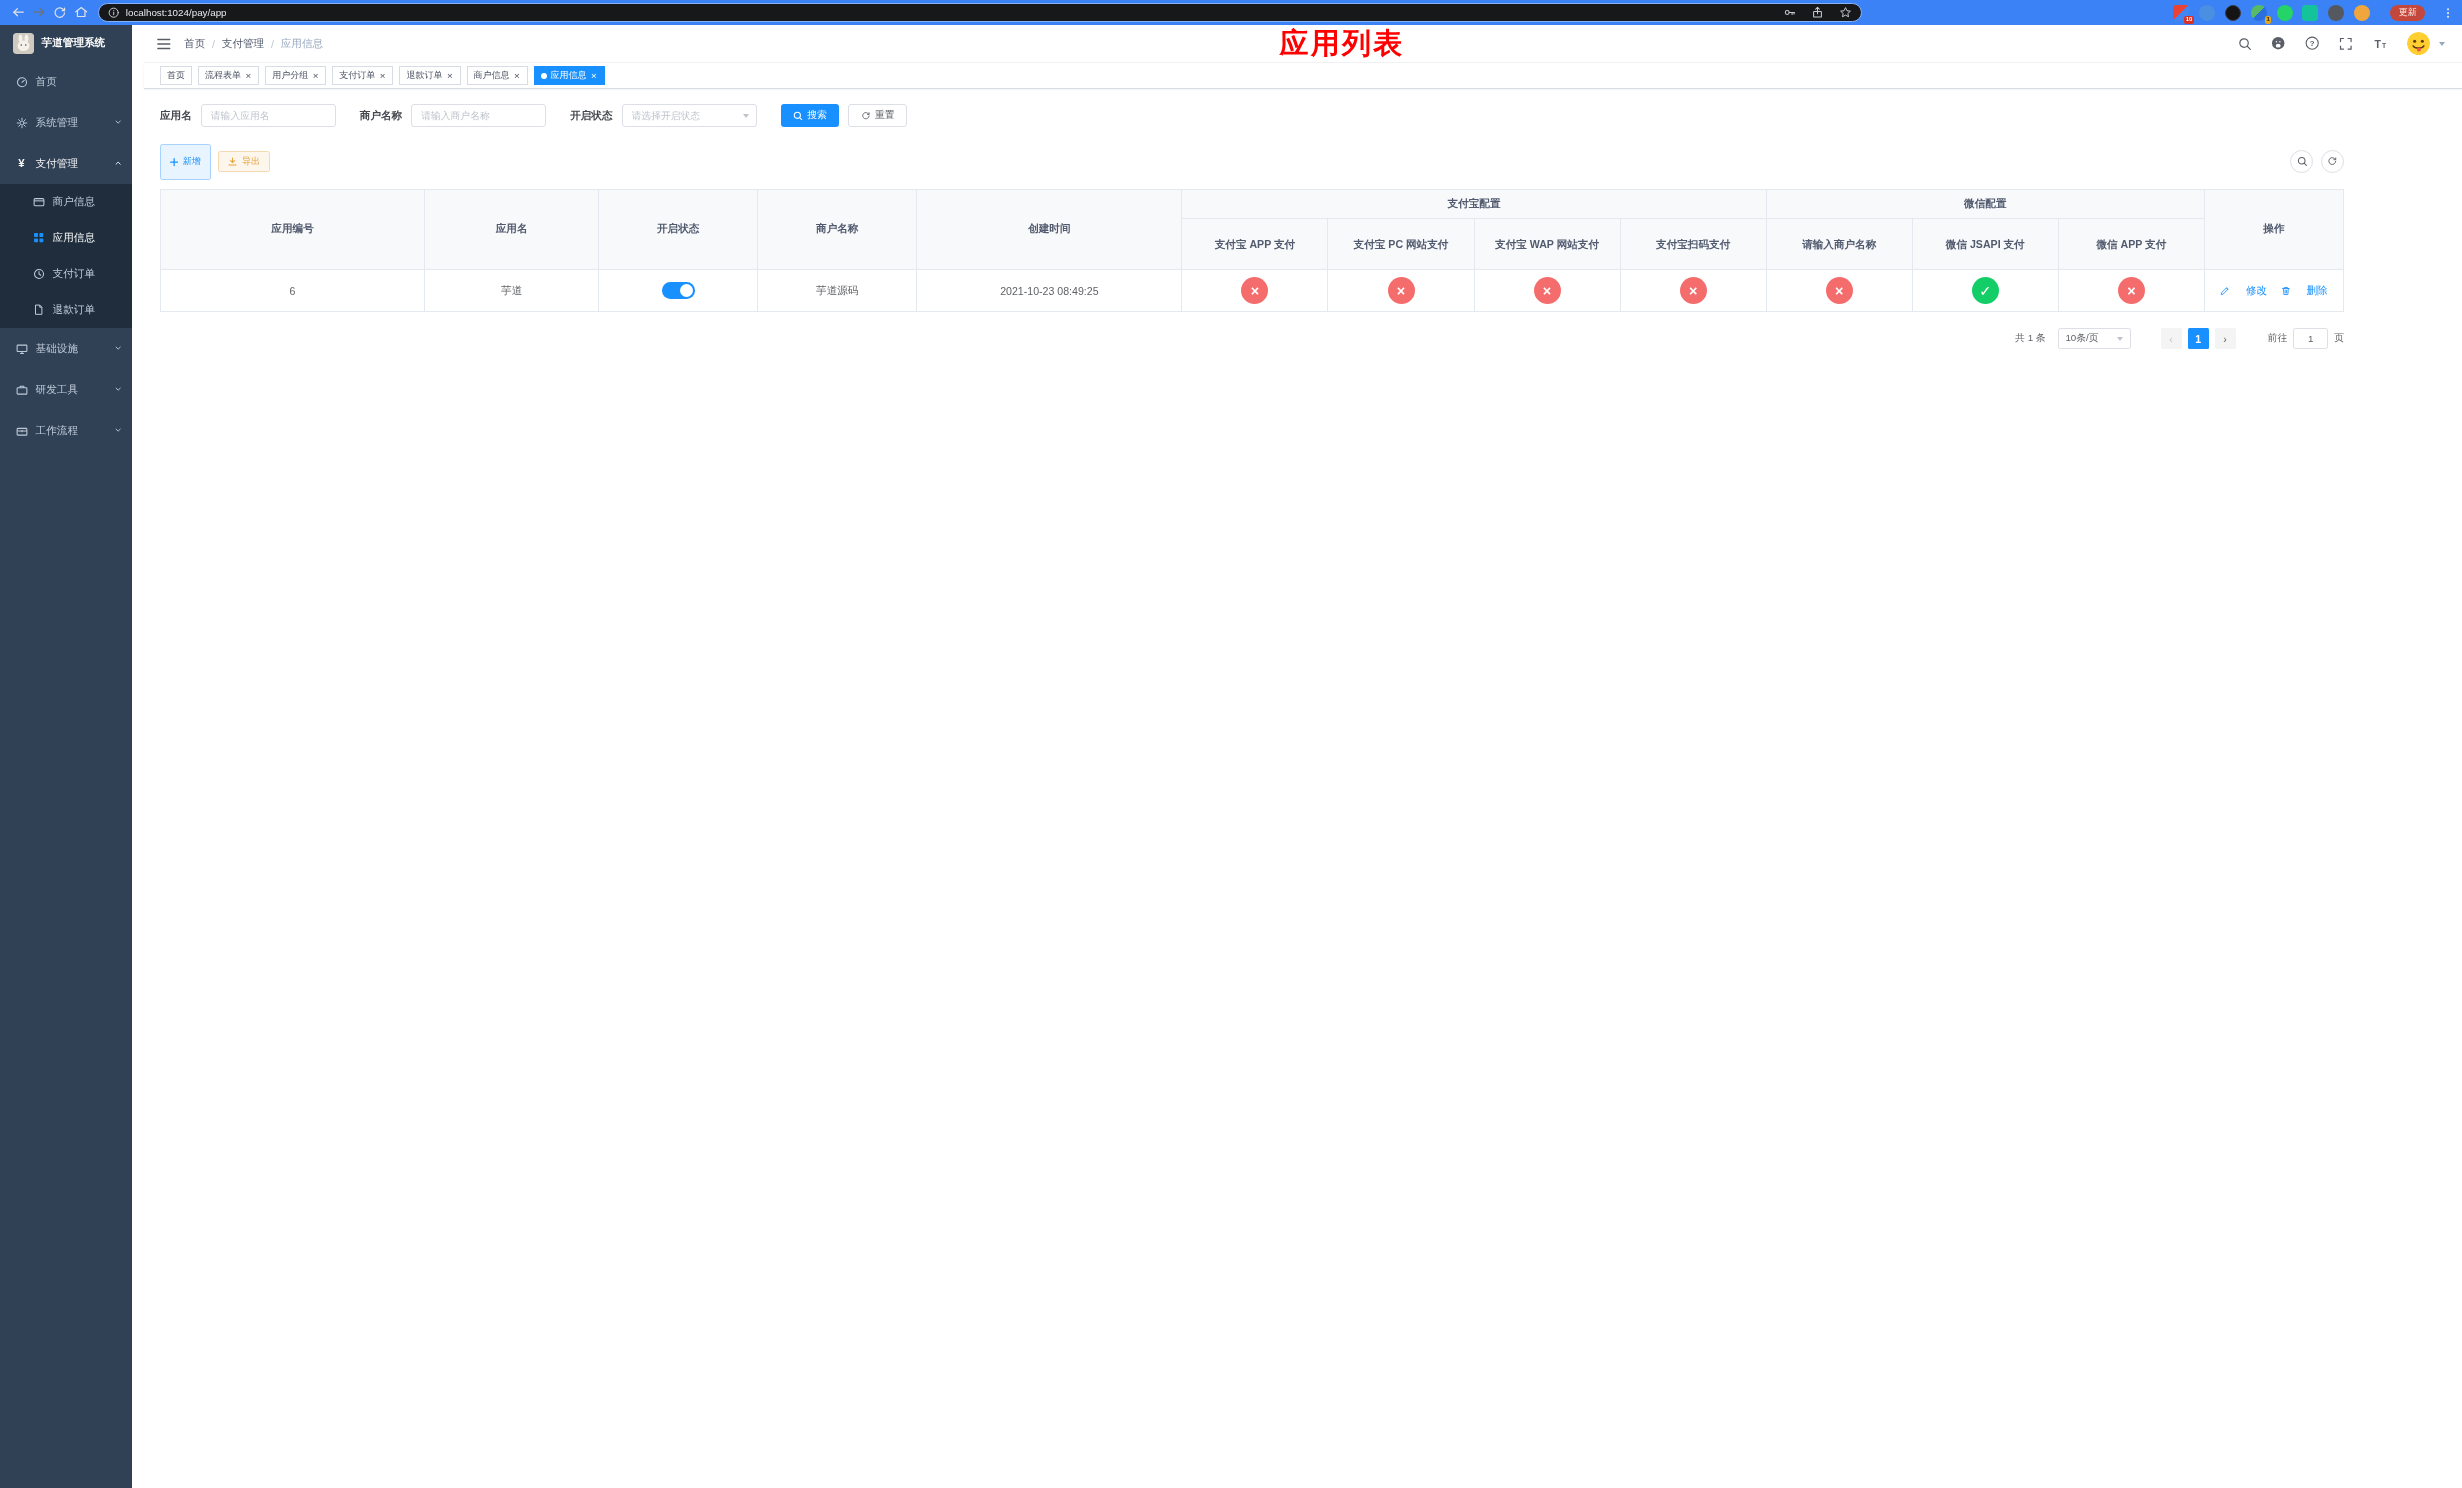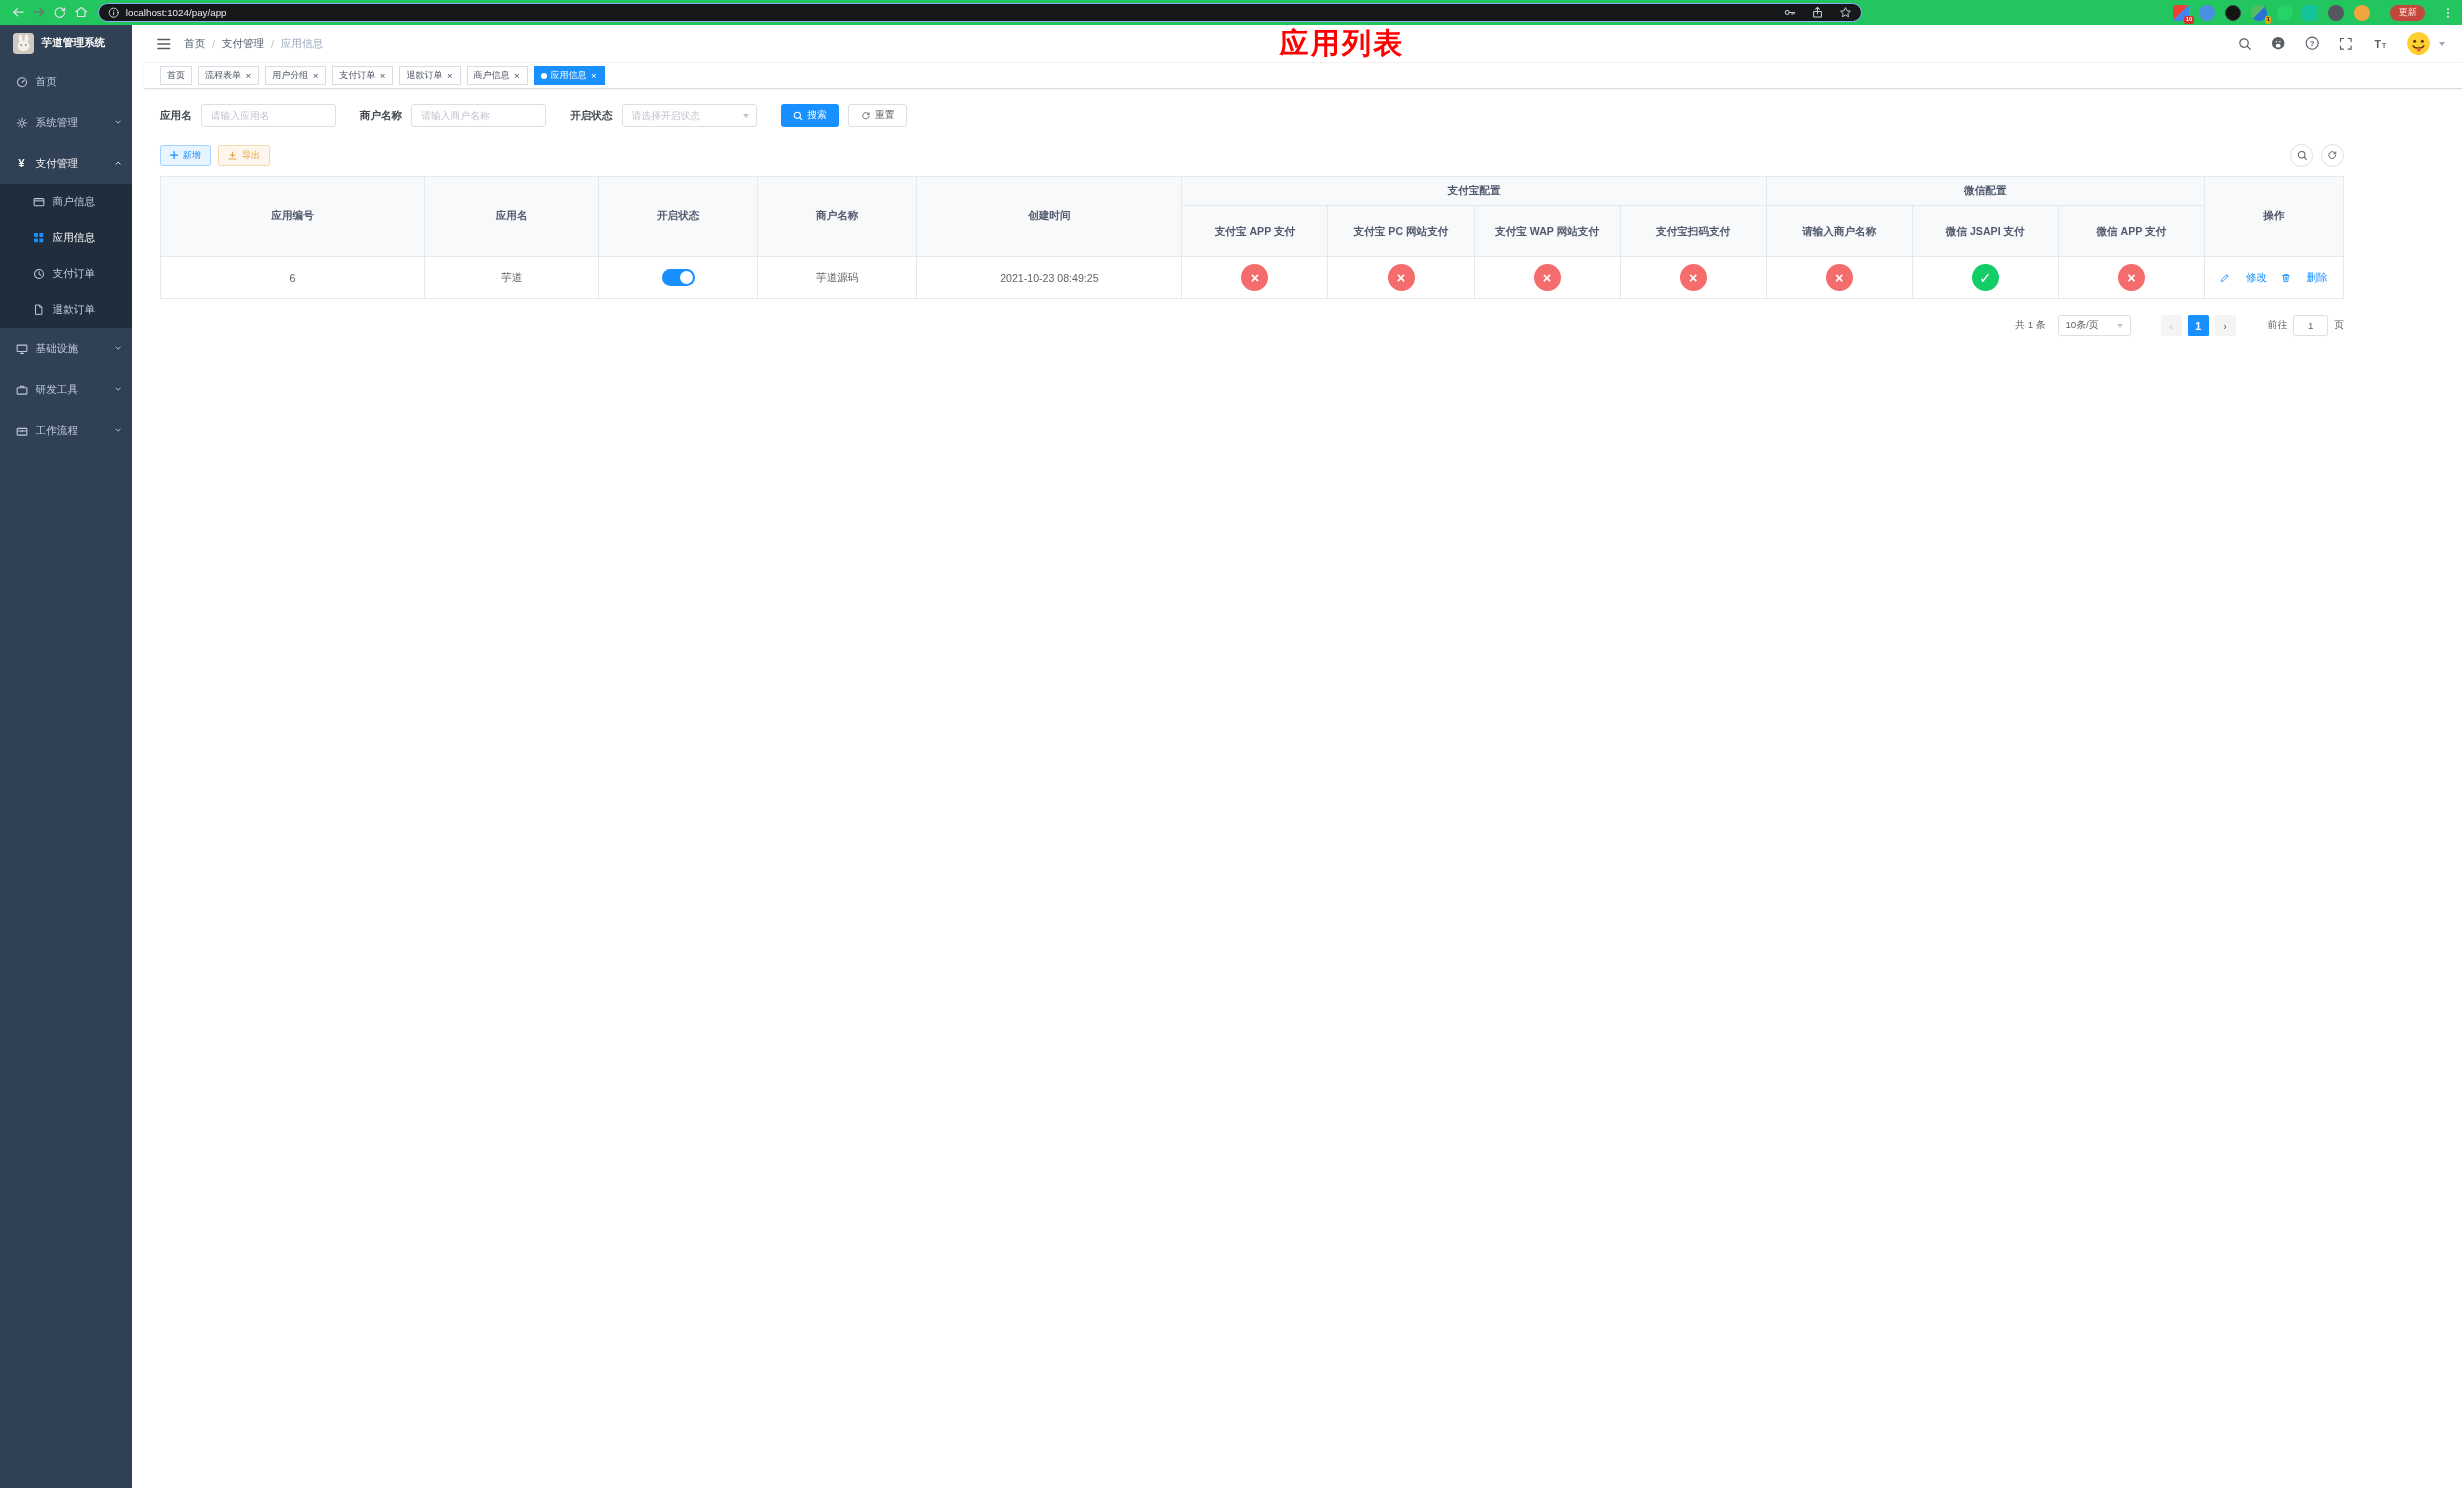--- a/index.html
+++ b/index.html
@@ -1,21 +1,21 @@
 <!DOCTYPE html>
 <html style="font-size:12px"><head>
 <meta charset="utf-8">
 <style>
   * { box-sizing: border-box; margin: 0; padding: 0; }
   html,body { width:2462px; height:1489px; margin:0; background:#fff;
     font-family:"Liberation Sans","DejaVu Sans",sans-serif; overflow:hidden; }
   #page { position:relative; width:2462px; height:1489px; }
 
   
-  .chrome { position:absolute; top:0; left:0; width:2462px; height:25px; background:#22c55e;
+  .chrome { position:absolute; top:0; left:0; width:2462px; height:25px; background:#3b82f6;
     display:flex; align-items:center; padding:0 7.6px; z-index:20; }
   .nav-ic { width:21px; height:21px; display:flex; align-items:center; justify-content:center;
     color:#dee1e6; flex:0 0 auto; }
   .nav-ic.dim { color:#6e7175; }
   .urlbar { flex:0 0 auto; width:1764px; height:19px; border-radius:10.6px; background:#17181a;
     border:1.5px solid #87b2f9; display:flex; align-items:center; padding:0 9px; gap:6.8px; margin-left:6px; }
   .url-text { color:#e8eaed; font-size:9.8px; white-space:nowrap; }
   .url-right { margin-left:auto; display:flex; gap:15px; align-items:center; color:#c7cbd0; }
   .extbar { margin-left:auto; display:flex; align-items:center; gap:9.8px; }
   .ext { position:relative; width:16px; height:16px; border-radius:50%; flex:0 0 auto; }
@@ -79,21 +79,21 @@
   .f-sel { position:relative; margin-right:0; }
   .f-sel .selcaret { position:absolute; right:7.6px; top:50%; transform:translateY(-50%); width:0; height:0;
     border-left:3.8px solid transparent; border-right:3.8px solid transparent; border-top:4.5px solid #c0c4cc; }
   .f-gap { width:24px; flex:0 0 auto; }
   .btn { display:inline-flex; align-items:center; justify-content:center; gap:4.5px; border-radius:3px;
     font-size:9.8px; cursor:pointer; border:0.8px solid transparent; }
   .btn-search { height:23px; padding:0 11.4px; background:#1890ff; color:#fff; margin-left:24px; }
   .btn-reset { height:23px; padding:0 11.4px; background:#fff; color:#606266; border-color:#dcdfe6; margin-left:9px; }
 
   .toolbar { margin-top:16.7px; display:flex; align-items:center; }
-  .btn-add { height:21px; padding:0 9px; font-size:9px; color:#1890ff; background:#e8f4ff;
+  .btn-add { height:36px; padding:0 9px; font-size:9px; color:#1890ff; background:#e8f4ff;
     border-color:#a6d2ff; border-radius:2.3px; }
   .btn-export { height:21px; padding:0 9px; font-size:9px; color:#e6a23c; background:#fdf6ec;
     border-color:#f5dab1; border-radius:2.3px; margin-left:7.6px; }
   .tool-right { margin-left:auto; display:flex; gap:7.6px; }
   .circle-btn { width:23px; height:23px; border-radius:50%; border:0.8px solid #dcdfe6; background:#fff;
     display:flex; align-items:center; justify-content:center; color:#606266; cursor:pointer; }
 
   
   table.grid { margin-top:9px; width:2184px; table-layout:fixed; border-collapse:collapse; font-size:10.6px; }
   .grid th, .grid td { border:0.8px solid #e4e9f0; text-align:center; vertical-align:middle; }

